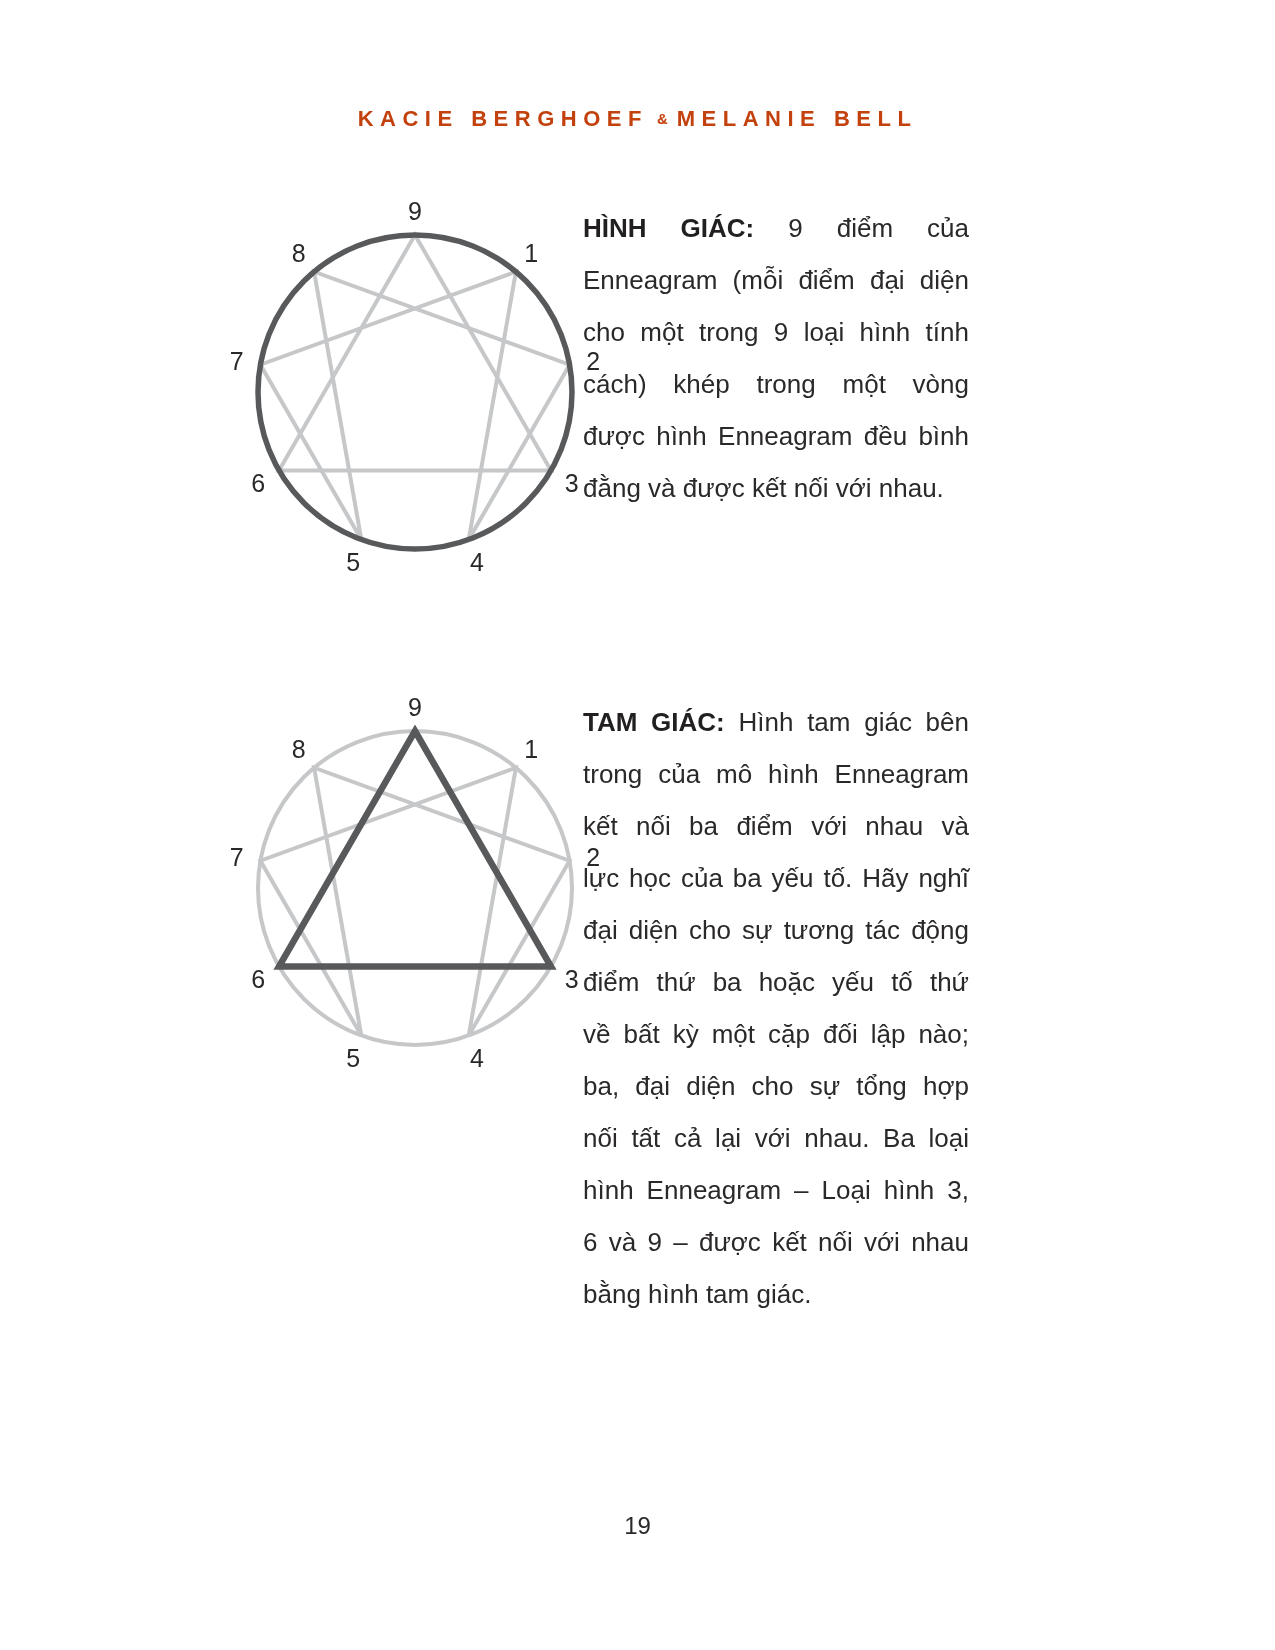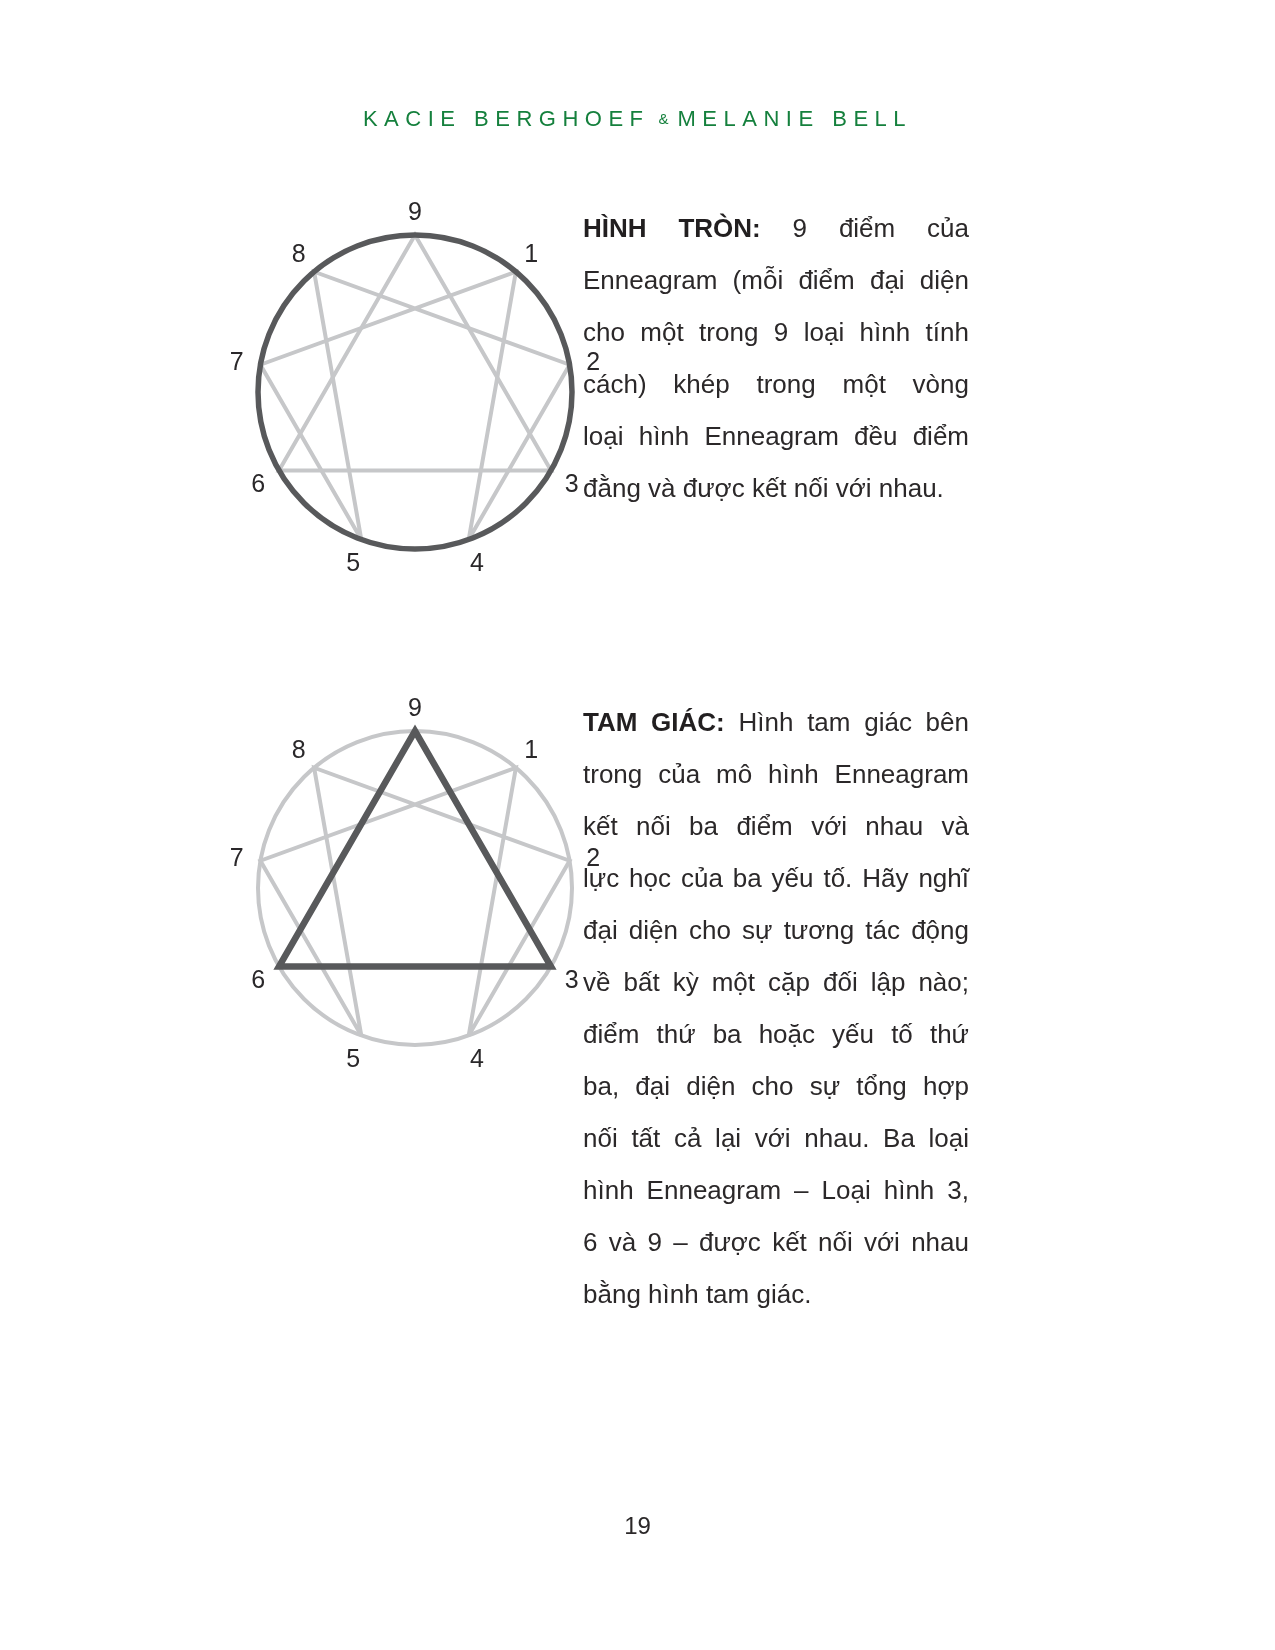--- a/index.html
+++ b/index.html
@@ -11,22 +11,22 @@
     font-family:"Liberation Sans","DejaVu Sans",sans-serif;
     color:#2b2829;
     overflow:hidden;
   }
   .header{
     position:absolute;
     top:106px; left:0; right:0;
     text-align:center;
     font-size:22px;
     letter-spacing:6.5px;
-    color:#15803d;
-    font-weight:400;
+    color:#c2410c;
+    font-weight:700;
   }
   .header .amp{
     font-size:15px;
     margin:0 9px;
     letter-spacing:0;
     vertical-align:2px;
   }
   .diagram{position:absolute;width:440px;height:440px;}
   .d1{left:195px;top:172px;}
   .d2{left:195px;top:668px;}
@@ -83,25 +83,25 @@
       <text x="376.8" y="310.5" text-anchor="middle" dominant-baseline="central" class="dlabel" fill="#2a282a">3</text>
       <text x="281.9" y="390.1" text-anchor="middle" dominant-baseline="central" class="dlabel" fill="#2a282a">4</text>
       <text x="158.1" y="390.1" text-anchor="middle" dominant-baseline="central" class="dlabel" fill="#2a282a">5</text>
       <text x="63.2" y="310.5" text-anchor="middle" dominant-baseline="central" class="dlabel" fill="#2a282a">6</text>
       <text x="41.7" y="188.6" text-anchor="middle" dominant-baseline="central" class="dlabel" fill="#2a282a">7</text>
       <text x="103.7" y="81.3" text-anchor="middle" dominant-baseline="central" class="dlabel" fill="#2a282a">8</text>
       <text x="220.0" y="39.0" text-anchor="middle" dominant-baseline="central" class="dlabel" fill="#2a282a">9</text>
     </svg>
 
   <div id="text-0" class="textblock tb1">
-      <div class="jline"><b class="lead">HÌNH TRÒN:</b> 9 điểm của</div>
+      <div class="jline"><b class="lead">HÌNH GIÁC:</b> 9 điểm của</div>
       <div class="jline">Enneagram (mỗi điểm đại diện</div>
       <div class="jline">cho một trong 9 loại hình tính</div>
       <div class="jline">cách) khép trong một vòng</div>
-      <div class="jline">loại hình Enneagram đều điểm</div>
+      <div class="jline">được hình Enneagram đều bình</div>
       <div class="jline last">đằng và được kết nối với nhau.</div>
     </div>
 
   <svg id="diagram-1" class="diagram d2" viewBox="0 0 440 440">
       <circle cx="220" cy="220" r="157" fill="none" stroke="#c6c7c9" stroke-width="4"></circle>
       <path d="M320.9 99.7 L273.7 367.5 L374.6 192.7 L119.1 99.7 L166.3 367.5 L65.4 192.7 Z" fill="none" stroke="#c6c7c9" stroke-width="4" stroke-linejoin="miter"></path>
       <path d="M220.0 63.0 L356.0 298.5 L84.0 298.5 Z" fill="none" stroke="#58595b" stroke-width="6.5" stroke-linejoin="miter"></path>
       <text x="336.3" y="81.3" text-anchor="middle" dominant-baseline="central" class="dlabel" fill="#2a282a">1</text>
       <text x="398.3" y="188.6" text-anchor="middle" dominant-baseline="central" class="dlabel" fill="#2a282a">2</text>
       <text x="376.8" y="310.5" text-anchor="middle" dominant-baseline="central" class="dlabel" fill="#2a282a">3</text>
@@ -112,22 +112,22 @@
       <text x="103.7" y="81.3" text-anchor="middle" dominant-baseline="central" class="dlabel" fill="#2a282a">8</text>
       <text x="220.0" y="39.0" text-anchor="middle" dominant-baseline="central" class="dlabel" fill="#2a282a">9</text>
     </svg>
 
   <div id="text-1" class="textblock tb2">
       <div class="jline"><b class="lead">TAM GIÁC:</b> Hình tam giác bên</div>
       <div class="jline">trong của mô hình Enneagram</div>
       <div class="jline">kết nối ba điểm với nhau và</div>
       <div class="jline">lực học của ba yếu tố. Hãy nghĩ</div>
       <div class="jline">đại diện cho sự tương tác động</div>
+      <div class="jline">điểm thứ ba hoặc yếu tố thứ</div>
       <div class="jline">về bất kỳ một cặp đối lập nào;</div>
-      <div class="jline">điểm thứ ba hoặc yếu tố thứ</div>
       <div class="jline">ba, đại diện cho sự tổng hợp</div>
       <div class="jline">nối tất cả lại với nhau. Ba loại</div>
       <div class="jline">hình Enneagram – Loại hình 3,</div>
       <div class="jline">6 và 9 – được kết nối với nhau</div>
       <div class="jline last">bằng hình tam giác.</div>
     </div>
 
   <div class="pagenum">19</div>
 
 </div>

